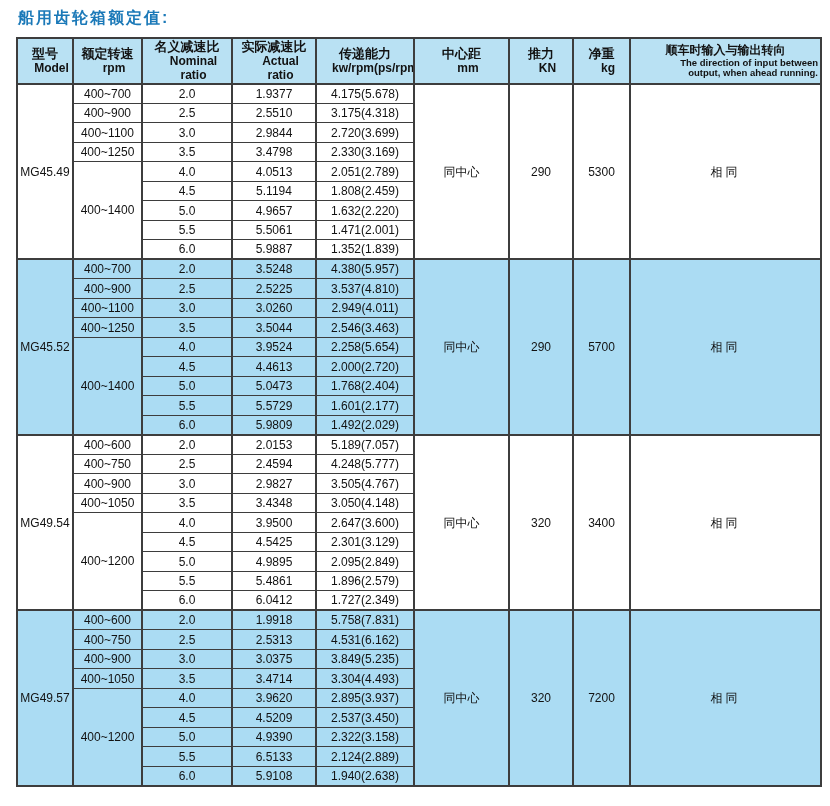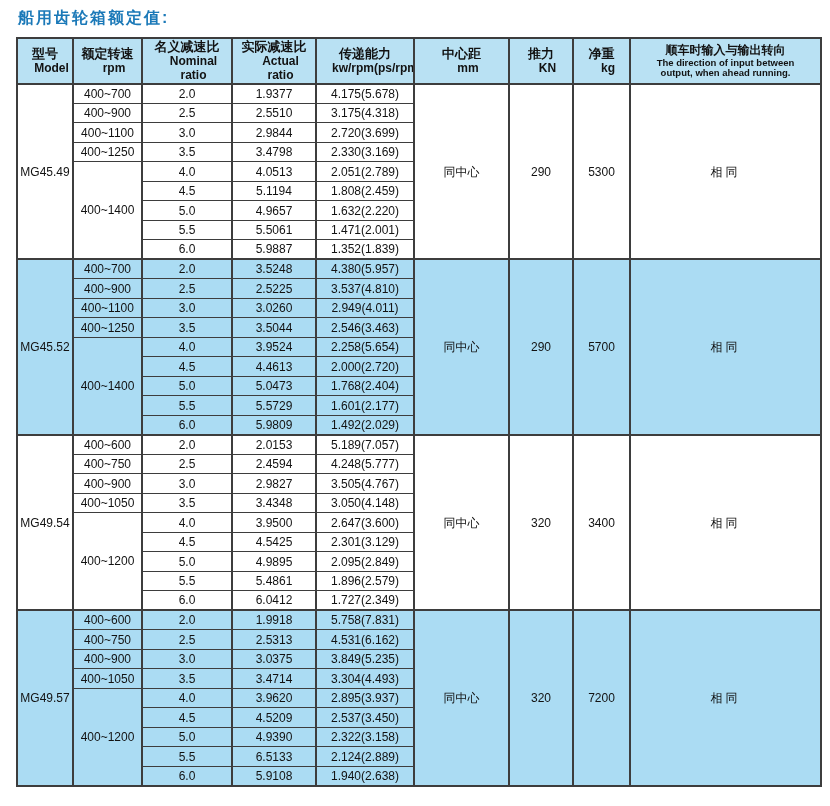--- a/index.html
+++ b/index.html
@@ -36,21 +36,21 @@
     overflow:hidden;
   }
   .ratings thead th{
     background:var(--header-bg);
     height:42px;
     border-bottom-width:2px;
     font-weight:bold;
   }
   .ratings thead .zh{font-size:13px;line-height:1.25;}
   .ratings thead .en{font-size:12px;line-height:1.15;font-weight:bold;margin-left:13px;}
-  .ratings thead .en-small{font-size:9.5px;line-height:1.12;font-weight:bold;}
+  .ratings thead .en-small{font-size:9.5px;line-height:1.12;font-weight:bold;text-align:right;}
   .ratings tbody td{
     height:19.5px;
     font-size:12px;
     line-height:1;
   }
   .ratings tbody tr.hl td{background:var(--hl-bg);}
   .ratings tbody tr.block-start td{border-top-width:2px;}
   td.c-model{font-size:12.5px;}
   td.c-center{font-size:12px;margin-left:23px;}
   td.c-dir{font-size:12.5px;letter-spacing:3px;}

